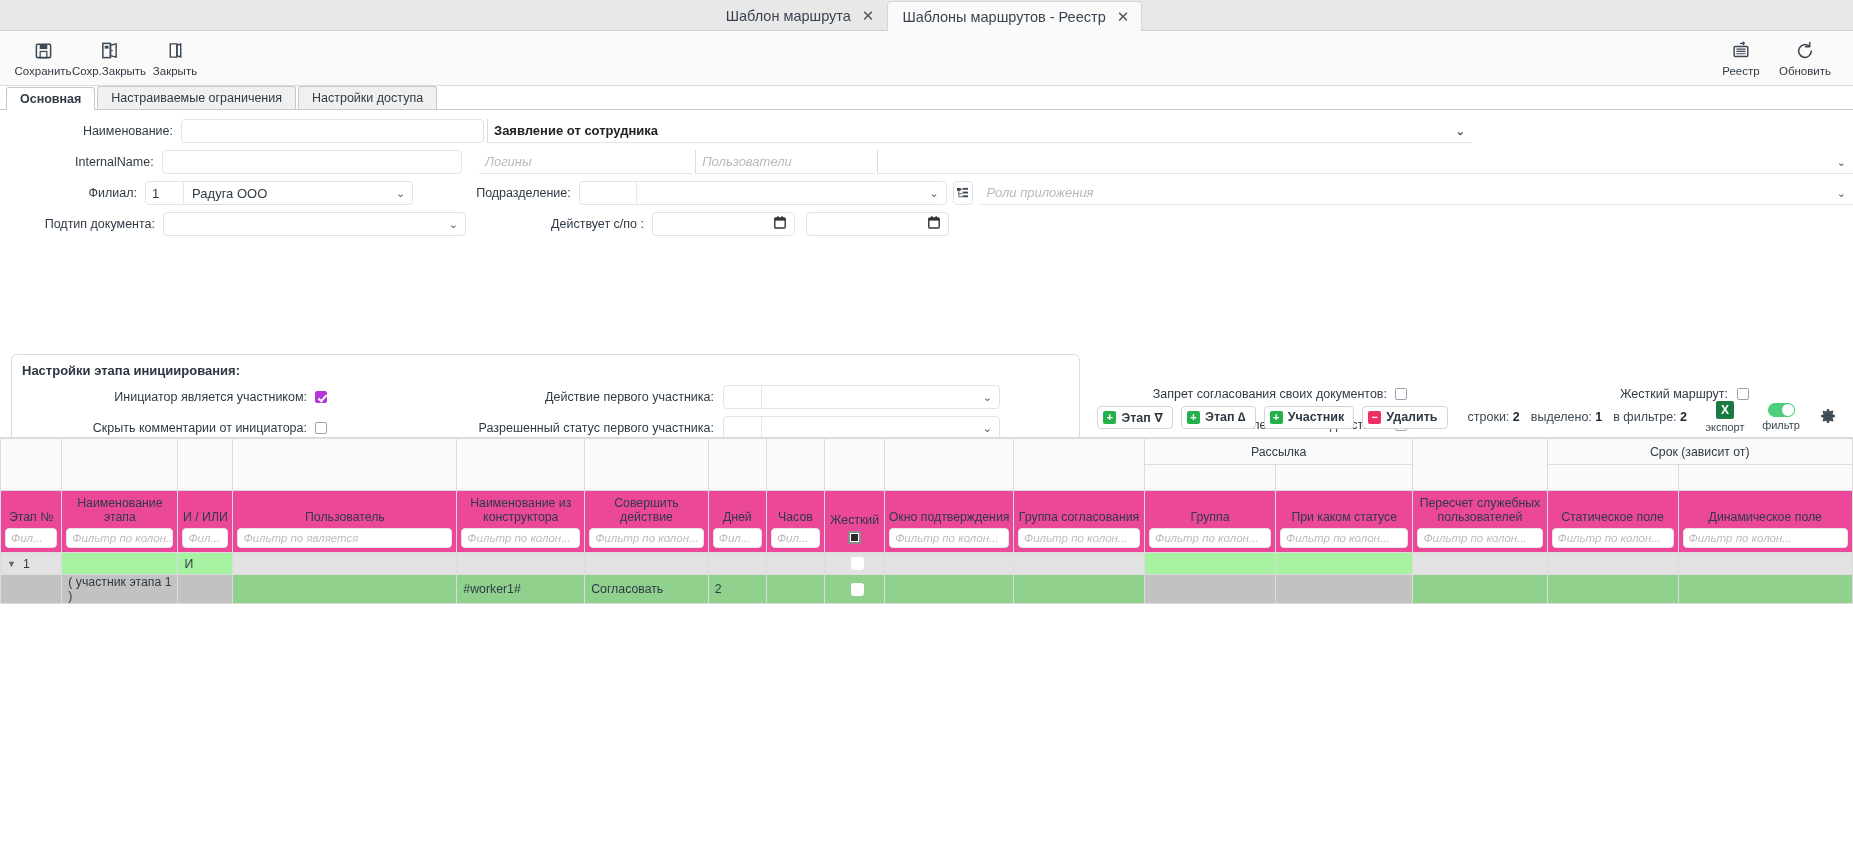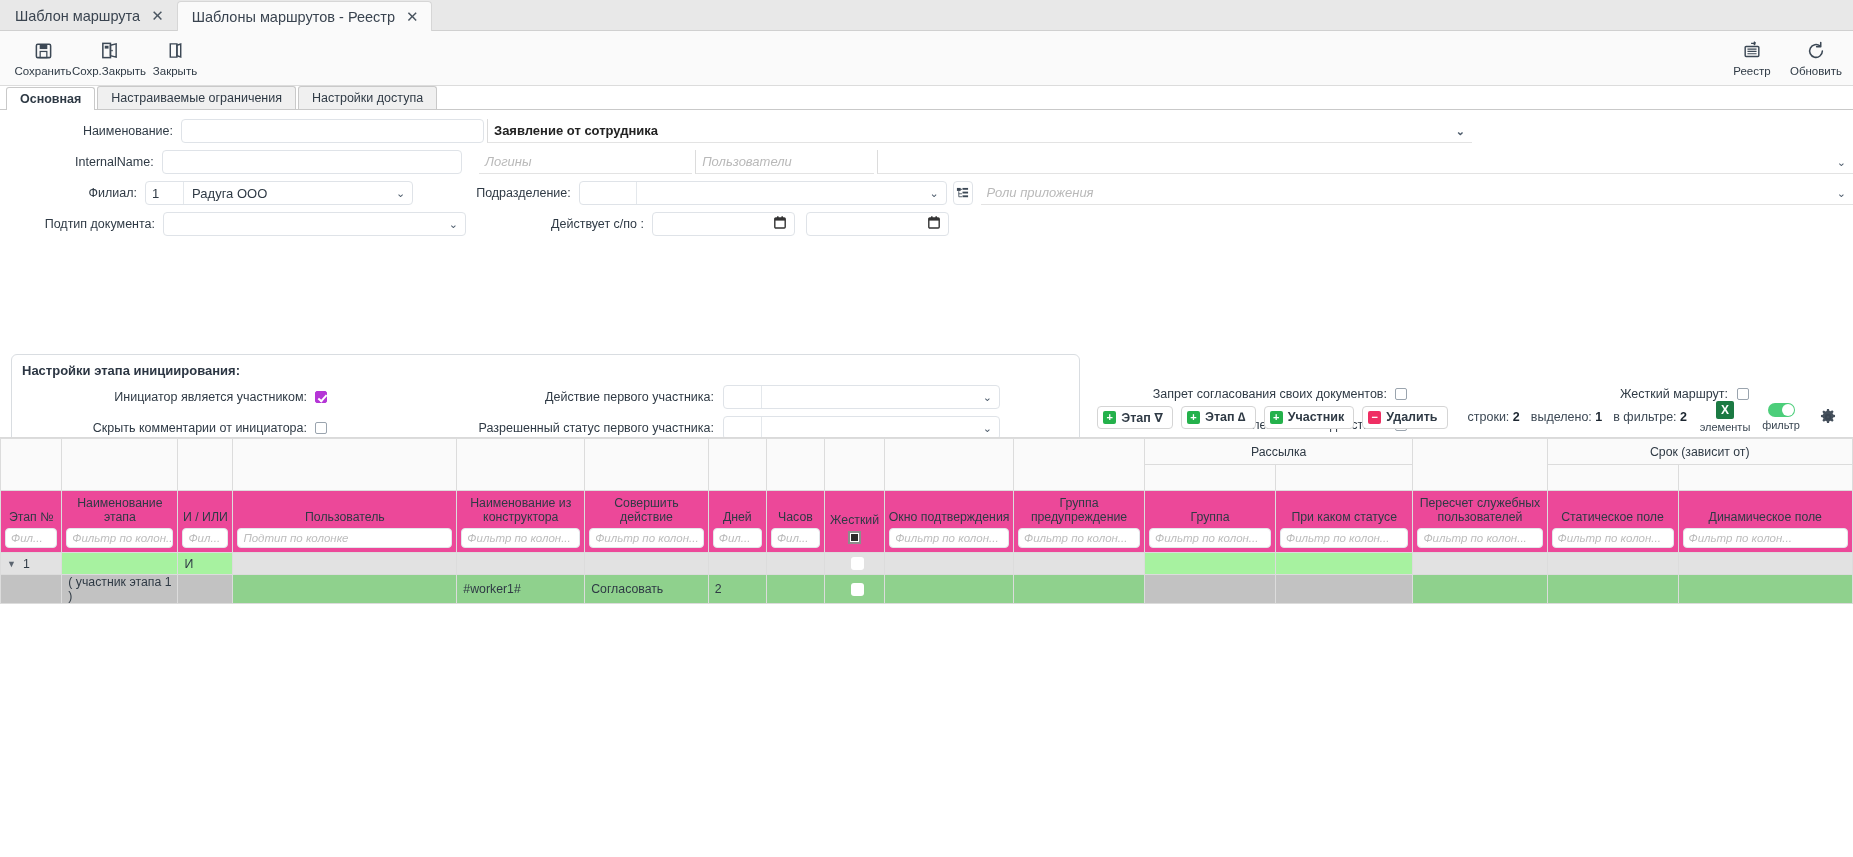--- a/index.html
+++ b/index.html
@@ -14,20 +14,21 @@
     overflow: hidden;
   }
 
   
   .tabstrip {
     height: 31px;
     background: #e8e8e8;
     border-bottom: 1px solid #d0d0d0;
     display: flex;
     align-items: flex-end;
+    justify-content: center;
   }
   .wtab {
     height: 30px;
     display: flex; align-items: center; gap: 11px;
     padding: 0 12px 0 14px;
     font-size: 14.5px;
     color: #3a4450;
     border: 1px solid transparent;
     border-bottom: none;
     background: transparent;
@@ -57,21 +58,21 @@
   .rb-group { display: flex; align-items: flex-start; padding-left: 10px; }
   .rb-btn {
     width: 66px;
     display: flex; flex-direction: column; align-items: center; gap: 3px;
     padding: 2px 2px;
     cursor: pointer;
     color: #2f3a45;
     font-size: 11.5px;
   }
   .rb-btn .ico { height: 22px; display:flex; align-items:center; justify-content:center; }
-  .rb-right { position: absolute; right: 5px; display: flex; }
+  .rb-right { position: absolute; right: 16px; display: flex; }
   .rb-right .rb-btn { width: 64px; }
 
   
   .innertabs {
     height: 24px;
     display: flex; align-items: flex-end;
     padding-left: 6px;
     background: #ffffff;
     border-bottom: 1px solid #c9c9c9;
   }
@@ -514,21 +515,21 @@
       <b>1</b>
     </span>
     <span>
       <span>в фильтре:</span>
       <b>2</b>
     </span>
   </div>
 
   <div class="tool-ico">
     <span class="xls">X</span>
-    <span>элементы</span>
+    <span>экспорт</span>
   </div>
   <div class="tool-ico">
     <span class="toggle"></span>
     <span>фильтр</span>
   </div>
   <div style="width:30px;display:flex;align-items:center;justify-content:center;cursor:pointer;">
     <svg width="18" height="18" viewBox="0 0 20 20">
         <path d="M10 6.4a3.6 3.6 0 1 0 0 7.2 3.6 3.6 0 0 0 0-7.2zm0 2.1a1.5 1.5 0 1 1 0 3 1.5 1.5 0 0 1 0-3z" fill="#3b4753"></path>
         <path d="M8.9 1h2.2l.35 2.1 1.5.62 1.75-1.2 1.55 1.55-1.2 1.75.62 1.5L17.8 7.9v2.2l-2.1.35-.62 1.5 1.2 1.75-1.55 1.55-1.75-1.2-1.5.62-.35 2.1H8.9l-.35-2.1-1.5-.62-1.75 1.2L3.75 13.7l1.2-1.75-.62-1.5L2.2 10.1V7.9l2.13-.35.62-1.5-1.2-1.75L5.3 2.75l1.75 1.2 1.5-.62z" fill="#3b4753" opacity="0.95"></path>
       </svg>
@@ -589,21 +590,21 @@
       <th class="col">
         <span class="cap">Наименование этапа</span>
         <div class="fbox">Фильтр по колон...</div>
       </th>
       <th class="col">
         <span class="cap">И / ИЛИ</span>
         <div class="fbox">Фил...</div>
       </th>
       <th class="col">
         <span class="cap">Пользователь</span>
-        <div class="fbox">Подтип по колонке</div>
+        <div class="fbox">Фильтр по является</div>
       </th>
       <th class="col">
         <span class="cap">Наименование из конструктора</span>
         <div class="fbox">Фильтр по колон...</div>
       </th>
       <th class="col">
         <span class="cap">Совершить действие</span>
         <div class="fbox">Фильтр по колон...</div>
       </th>
       <th class="col">
@@ -616,21 +617,21 @@
       </th>
       <th class="col">
         <span class="cap">Жесткий</span>
         <span class="hchk"></span>
       </th>
       <th class="col">
         <span class="cap">Окно подтверждения</span>
         <div class="fbox">Фильтр по колон...</div>
       </th>
       <th class="col">
-        <span class="cap">Группа предупреждение</span>
+        <span class="cap">Группа согласования</span>
         <div class="fbox">Фильтр по колон...</div>
       </th>
       <th class="col">
         <span class="cap">Группа</span>
         <div class="fbox">Фильтр по колон...</div>
       </th>
       <th class="col">
         <span class="cap">При каком статусе</span>
         <div class="fbox">Фильтр по колон...</div>
       </th>

